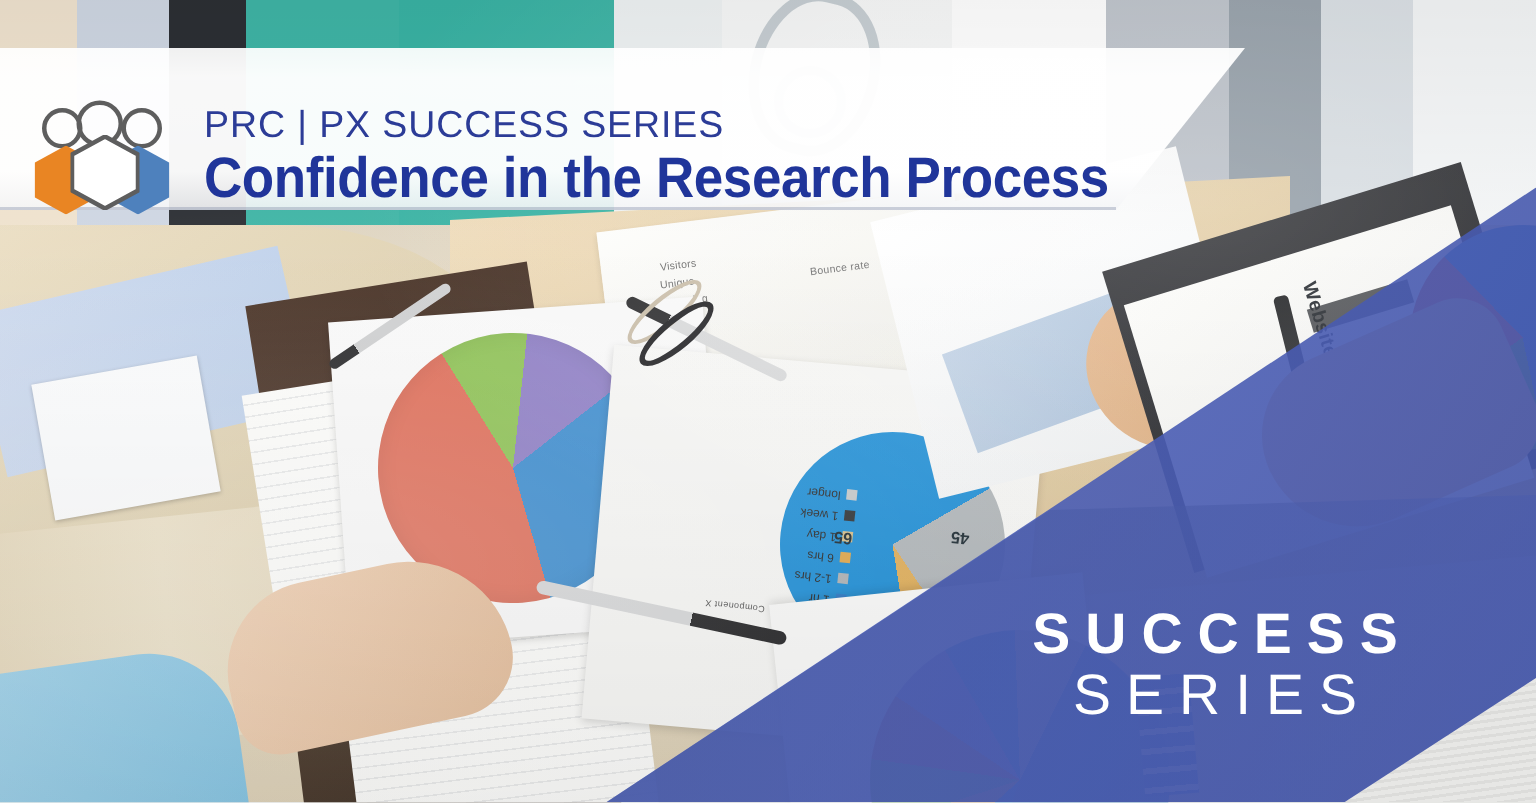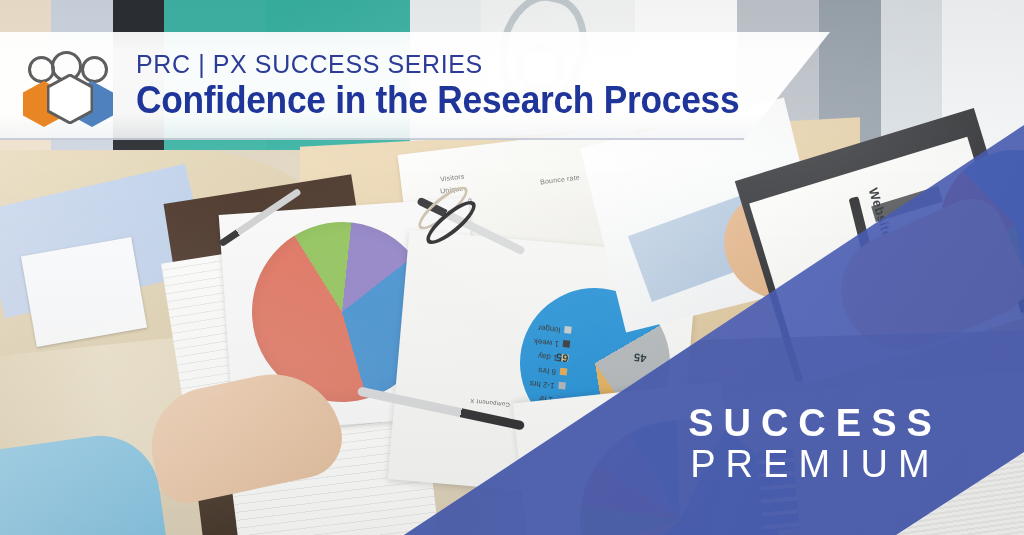--- a/index.html
+++ b/index.html
@@ -314,21 +314,21 @@
     clip-path:polygon(0 0, 830px 0, 744px 100%, 0 100%);
     box-shadow:0 1px 2px rgba(40,50,80,.10);
   }
   .header-band::after{
     content:"";position:absolute;left:0;bottom:0;width:744px;height:2px;
     background:rgba(120,132,160,.35);
   }
 
   .header-inner{
     position:absolute;left:0;top:32px;height:108px;width:100%;
-    display:flex;align-items:center;
+    display:flex;align-items:flex-end;
   }
 
   
   .logo{
     position:relative;width:96px;height:76px;margin-left:26px;flex:0 0 auto;
   }
   .logo .circ{
     position:absolute;width:27px;height:27px;border-radius:50%;
     border:3px solid #5e5e5e;box-sizing:border-box;
   }
@@ -518,16 +518,16 @@
     </div>
 
   </div>
 
   <div class="premium-band"></div>
   <div class="premium-band-solid"></div>
   <div class="premium-corner"></div>
 
   <div class="premium-text">
     <div class="premium-word">SUCCESS</div>
-    <div class="content-word">PREMIUM</div>
+    <div class="content-word">SERIES</div>
   </div>
 
 </div>
 
 </body></html>

